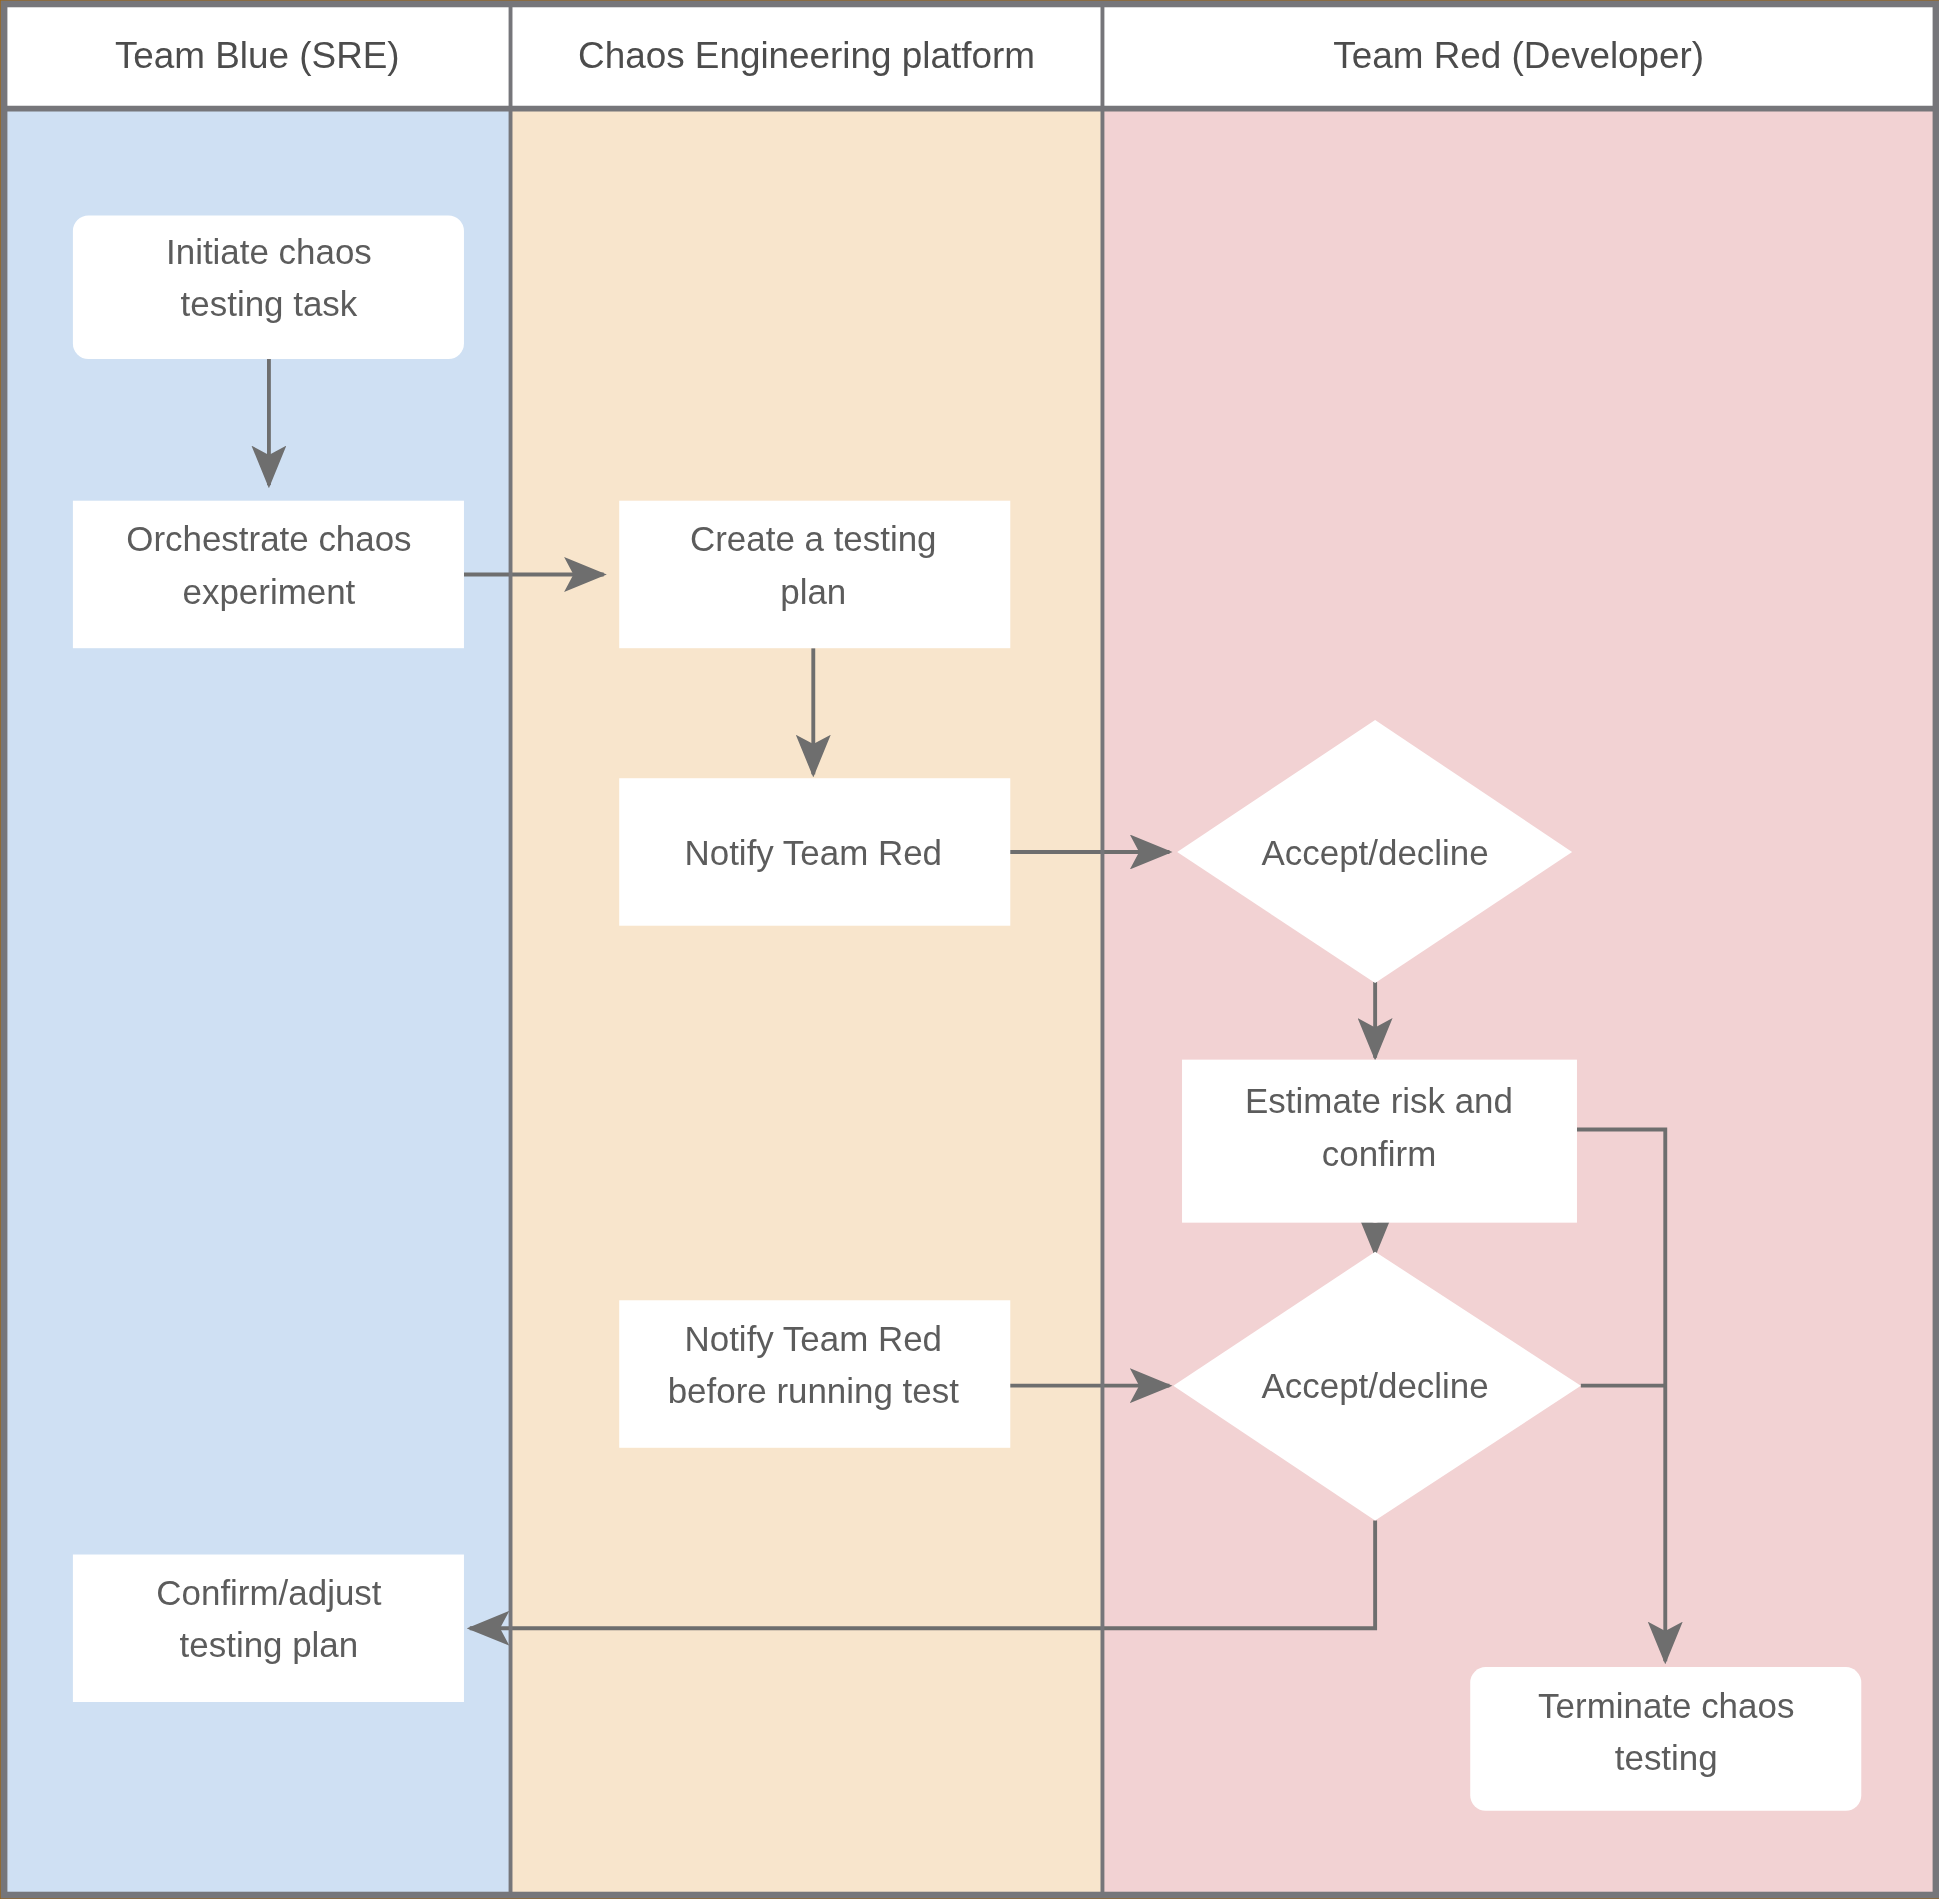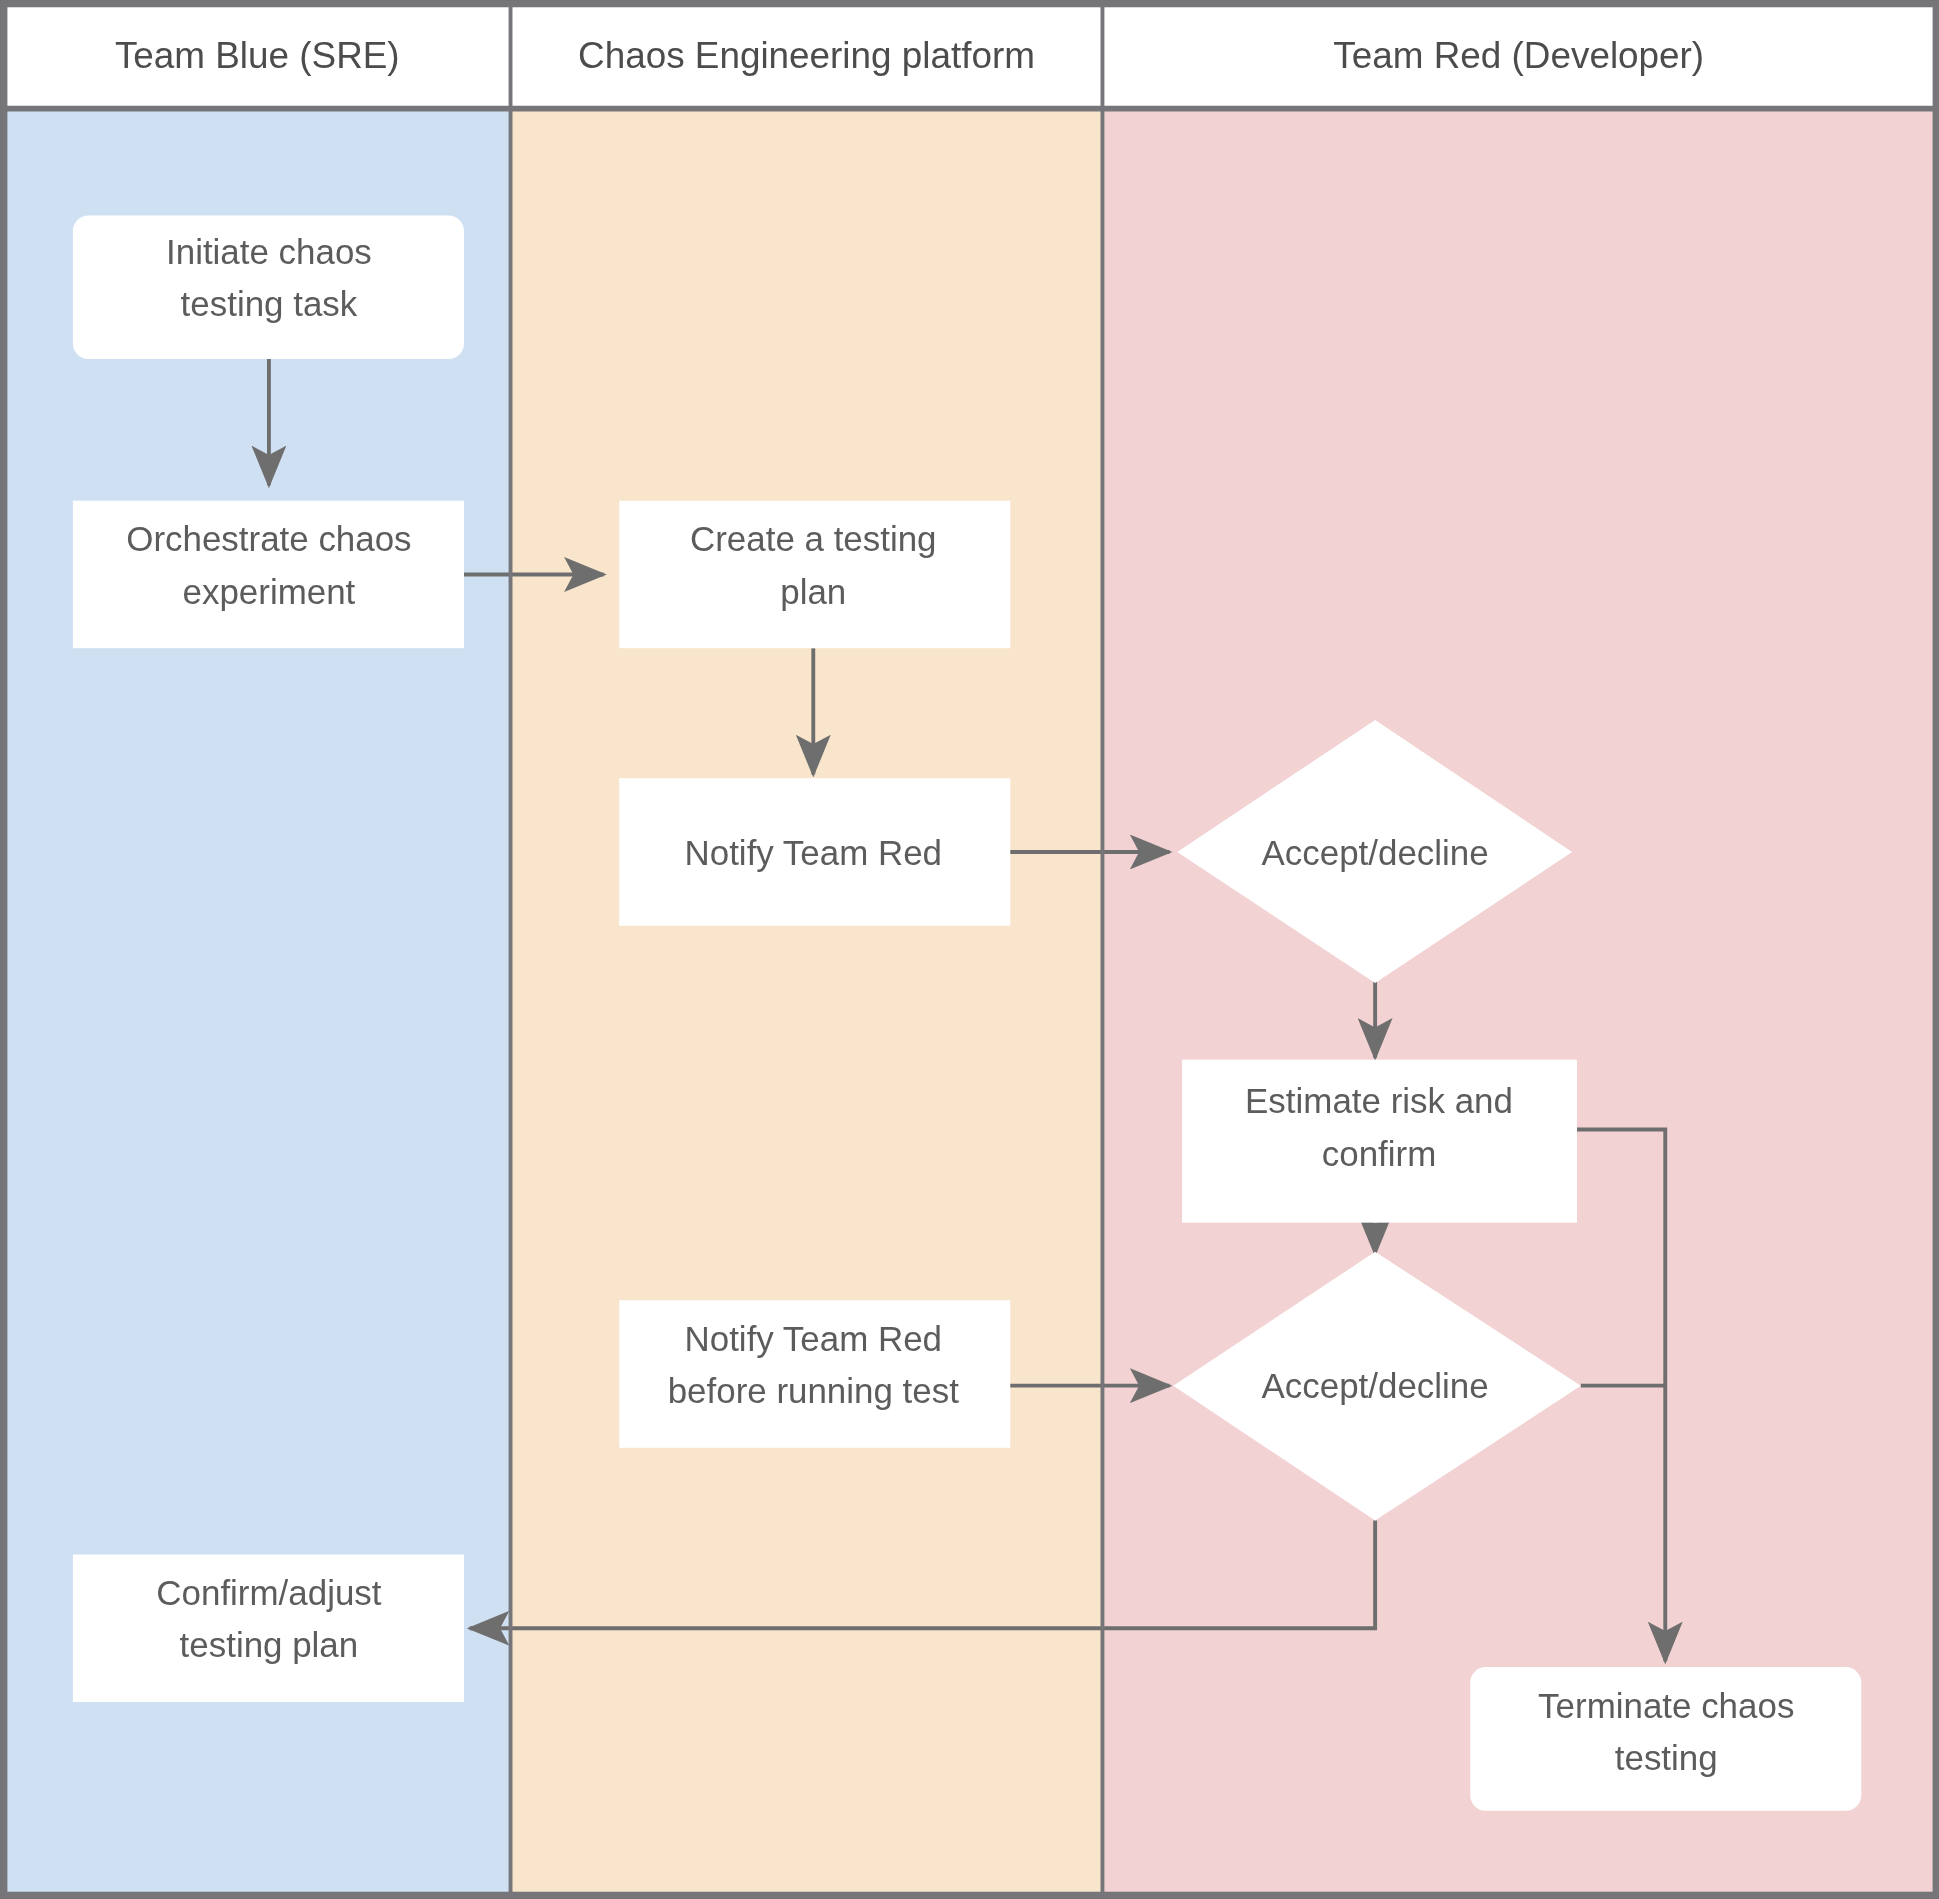--- a/index.html
+++ b/index.html
@@ -1,17 +1,17 @@
 <!DOCTYPE html>
 <html><head>
 <meta charset="utf-8">
 <style>
   html,body{margin:0;padding:0;background:#ffffff;}
   body{font-family:"Liberation Sans","DejaVu Sans",sans-serif;}
-  #stage{position:relative;width:1940px;height:1899px;overflow:hidden;background:#737373;}
+  #stage{position:relative;width:1940px;height:1899px;overflow:hidden;background:#a16207;}
   #diagram{position:absolute;left:0;top:0;width:1940px;height:1899px;display:block;}
   .lane-title{font-size:38px;fill:#4c4c4c;font-family:"Liberation Sans","DejaVu Sans",sans-serif;}
   .node-text{font-size:36px;fill:#5c5c5c;font-family:"Liberation Sans","DejaVu Sans",sans-serif;}
 </style>
 </head>
 <body>
 
 <div id="stage">
 <svg id="diagram" viewBox="0 0 1999 1957" xmlns="http://www.w3.org/2000/svg">
 

